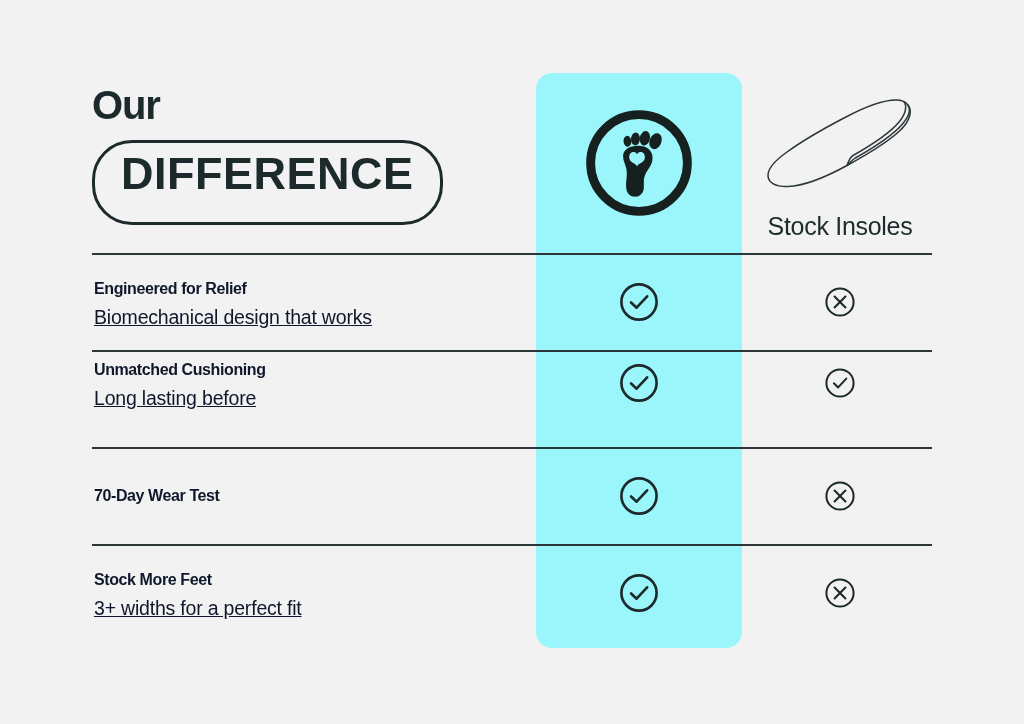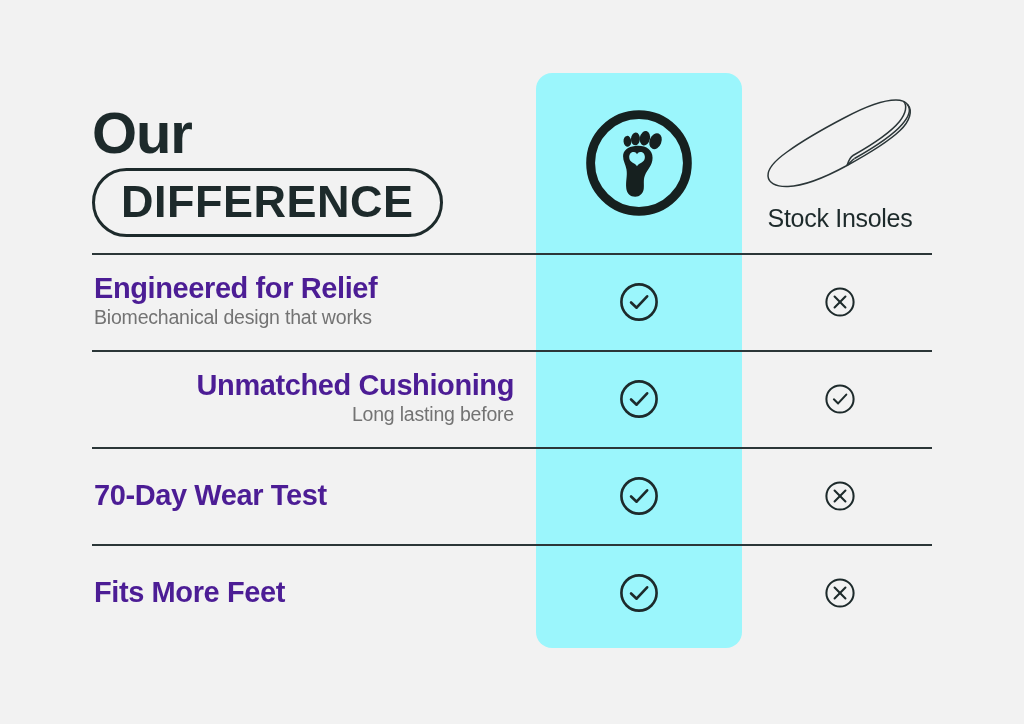--- a/index.html
+++ b/index.html
@@ -42,32 +42,31 @@
   }
 
   .title-block {
     position: absolute;
     left: 92px;
     top: 74px;
     width: 400px;
   }
 
   .title-line-1 {
-    font-size: 58px;
+    font-size: 40px;
     font-weight: 700;
     letter-spacing: -1.2px;
     color: #1d2a2b;
     line-height: 62px;
-    margin-top: 28px;
   }
 
   .title-pill {
     display: inline-block;
     margin-top: 4px;
-    padding: 7px 26px 8px 26px;
+    padding: 7px 26px 24px 26px;
     border: 3.5px solid #1d2a2b;
     border-radius: 40px;
     font-size: 45px;
     font-weight: 700;
     letter-spacing: 0.5px;
     color: #1d2a2b;
     line-height: 48px;
   }
 
   .brand-logo-cell {
@@ -93,21 +92,21 @@
     justify-content: flex-start;
   }
 
   .stock-insole-art {
     width: 170px;
     height: 110px;
     display: block;
   }
 
   .stock-label {
-    margin-top: 6px;
+    margin-top: 14px;
     font-size: 25px;
     font-weight: 400;
     color: #1d2a2b;
     letter-spacing: -0.3px;
     text-align: center;
   }
 
   
   .rows-area {
     position: absolute;
@@ -135,34 +134,35 @@
     align-items: center;
   }
 
   .row-text {
     position: absolute;
     left: 94px;
     width: 420px;
   }
 
   .row-title {
-    font-size: 29px;
+    font-size: 16px;
     font-weight: 700;
-    color: #4c1d95;
+    color: #0f172a;
     letter-spacing: -0.4px;
     line-height: 29px;
   }
 
   .row-sub {
     margin-top: 2px;
     font-size: 19.5px;
     font-weight: 400;
-    color: #737373;
+    color: #0f172a;
     letter-spacing: -0.2px;
     line-height: 25px;
+    text-decoration: underline;
   }
 
   .cell-brand {
     position: absolute;
     left: 536px;
     width: 206px;
     display: flex;
     align-items: center;
     justify-content: center;
   }
@@ -265,21 +265,21 @@
         </div>
         <div class="cell-stock" style="height: 97px;">
           <svg viewBox="0 0 40 40" class="mark-icon mark-stock">
             <circle cx="20" cy="20" r="16" fill="none" stroke="#1d2a2b" stroke-width="2.4"></circle>
             <line x1="13.6" y1="13.6" x2="26.4" y2="26.4" stroke="#1d2a2b" stroke-width="2.4" stroke-linecap="round"></line>
             <line x1="26.4" y1="13.6" x2="13.6" y2="26.4" stroke="#1d2a2b" stroke-width="2.4" stroke-linecap="round"></line>
           </svg>
         </div>
       </div>
       <div class="divider" style="top: 97px;"></div>
-      <div class="feature-row" style="top: 97px; text-align: right;">
+      <div class="feature-row" style="top: 81px;">
         <div class="row-text">
           <div class="row-title">Unmatched Cushioning</div>
           <div class="row-sub">Long lasting before</div>
         </div>
         <div class="cell-brand" style="height: 97px;">
           <svg viewBox="0 0 40 40" class="mark-icon mark-brand">
             <circle cx="20" cy="20" r="16" fill="none" stroke="#1d2a2b" stroke-width="2.4"></circle>
             <path d="M12.8 20.4 L17.8 25.2 L27.4 14.8" fill="none" stroke="#1d2a2b" stroke-width="2.4" stroke-linecap="round" stroke-linejoin="round"></path>
           </svg>
         </div>
@@ -305,21 +305,22 @@
           <svg viewBox="0 0 40 40" class="mark-icon mark-stock">
             <circle cx="20" cy="20" r="16" fill="none" stroke="#1d2a2b" stroke-width="2.4"></circle>
             <line x1="13.6" y1="13.6" x2="26.4" y2="26.4" stroke="#1d2a2b" stroke-width="2.4" stroke-linecap="round"></line>
             <line x1="26.4" y1="13.6" x2="13.6" y2="26.4" stroke="#1d2a2b" stroke-width="2.4" stroke-linecap="round"></line>
           </svg>
         </div>
       </div>
       <div class="divider" style="top: 291px;"></div>
       <div class="feature-row" style="top: 291px;">
         <div class="row-text">
-          <div class="row-title">Fits More Feet</div>
+          <div class="row-title">Stock More Feet</div>
+          <div class="row-sub">3+ widths for a perfect fit</div>
         </div>
         <div class="cell-brand" style="height: 97px;">
           <svg viewBox="0 0 40 40" class="mark-icon mark-brand">
             <circle cx="20" cy="20" r="16" fill="none" stroke="#1d2a2b" stroke-width="2.4"></circle>
             <path d="M12.8 20.4 L17.8 25.2 L27.4 14.8" fill="none" stroke="#1d2a2b" stroke-width="2.4" stroke-linecap="round" stroke-linejoin="round"></path>
           </svg>
         </div>
         <div class="cell-stock" style="height: 97px;">
           <svg viewBox="0 0 40 40" class="mark-icon mark-stock">
             <circle cx="20" cy="20" r="16" fill="none" stroke="#1d2a2b" stroke-width="2.4"></circle>

